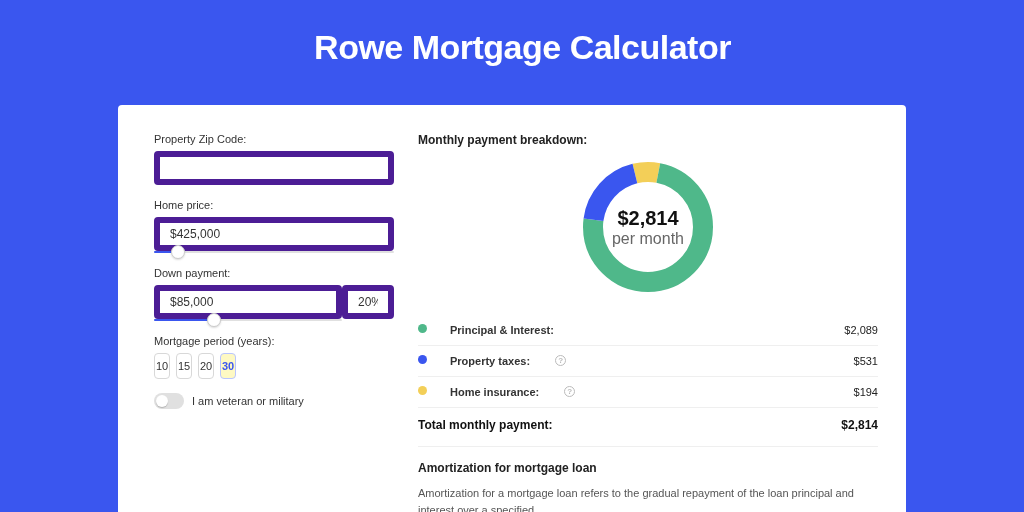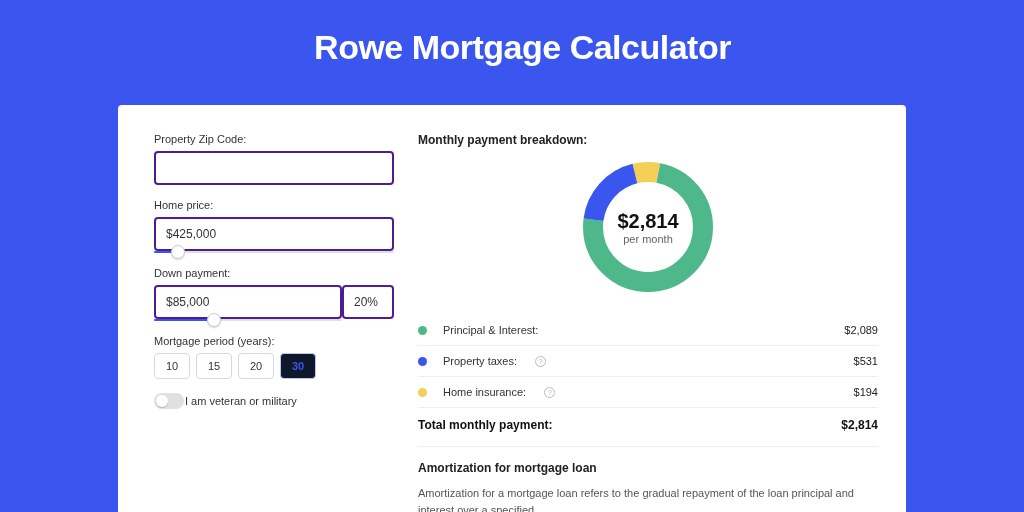--- a/index.html
+++ b/index.html
@@ -31,21 +31,21 @@
   .left-col { width: 240px; flex-shrink: 0; }
   .right-col { flex: 1; }
   .field-label {
     font-size: 11px;
     color: #333;
     margin-bottom: 6px;
     display: block;
   }
   .text-input {
     width: 100%;
-    border: 2px solid #4c1d95;
+    border: 6px solid #4c1d95;
     border-radius: 4px;
     height: 34px;
     padding: 0 10px;
     font-size: 12px;
     color: #333;
     background:#fff;
   }
   .field-group { margin-bottom: 14px; }
   .slider-track {
     position: relative;
@@ -70,61 +70,61 @@
     border-radius: 50%;
     top: -6px;
     transform: translateX(-50%);
     box-shadow: 0 1px 2px rgba(0,0,0,0.15);
   }
   .down-row { display: flex; }
   .down-row .amt { flex: 1; }
   .down-row .pct { width: 52px; }
   .period-row { display: flex; gap: 6px; }
   .period-btn {
-    width: 36px; height: 26px;
+    width: 16px; height: 26px;
     border: 1px solid #d8d8d8;
     border-radius: 4px;
     background: #fff;
     font-size: 11px;
     color: #333;
     display:flex;align-items:center;justify-content:center;
     cursor:pointer;
   }
   .period-btn.selected {
-    background: #0f172a;
+    background: #fef9c3;
     border-color: #b9c5ff;
     color: #3a56ef;
     font-weight:600;
   }
-  .toggle-row { display:flex; align-items:center; gap:1px; margin-top:8px;}
+  .toggle-row { display:flex; align-items:center; gap:8px; margin-top:8px;}
   .toggle {
     width: 30px; height: 16px; border-radius: 8px;
     background: #e0e0e0; position:relative;
   }
   .toggle-knob {
     width:12px;height:12px;background:#fff;border-radius:50%;
     position:absolute;top:2px;left:2px;
     box-shadow:0 1px 1px rgba(0,0,0,0.2);
   }
   .toggle-label { font-size:11px; color:#333;}
   .section-title { font-size:12px; font-weight:700; color:#222; margin-bottom:10px;}
   .donut-wrap { display:flex; justify-content:center; margin-bottom:18px;}
   .donut { position:relative; width:140px; height:140px; }
   .donut svg { transform: rotate(-90deg); }
   .donut-center {
     position:absolute; inset:0; display:flex; flex-direction:column;
     align-items:center; justify-content:center;
   }
   .donut-amount { font-size:20px; font-weight:700; color:#111;}
-  .donut-sub { font-size:11px; color:#666;}
+  .donut-sub { font-size:16px; color:#666;}
   .legend-row {
     display:flex; align-items:center; justify-content:space-between;
     padding:9px 0; border-bottom:1px solid #efefef; font-size:11px;
   }
-  .legend-left { display:flex; align-items:center; gap:16px; color:#333;}
+  .legend-left { display:flex; align-items:flex-start; gap:23px; color:#333;font-weight:bold;}
   .legend-dot { width:9px; height:9px; border-radius:50%; }
   .legend-val { color:#222; }
   .info-icon {
     display:inline-flex; width:11px;height:11px;border:1px solid #bbb;
     border-radius:50%;align-items:center;justify-content:center;
     font-size:8px;color:#bbb;margin-left:2px;
   }
   .total-row {
     display:flex;justify-content:space-between;padding:10px 0 14px;
     font-size:12px;font-weight:700;color:#111;

